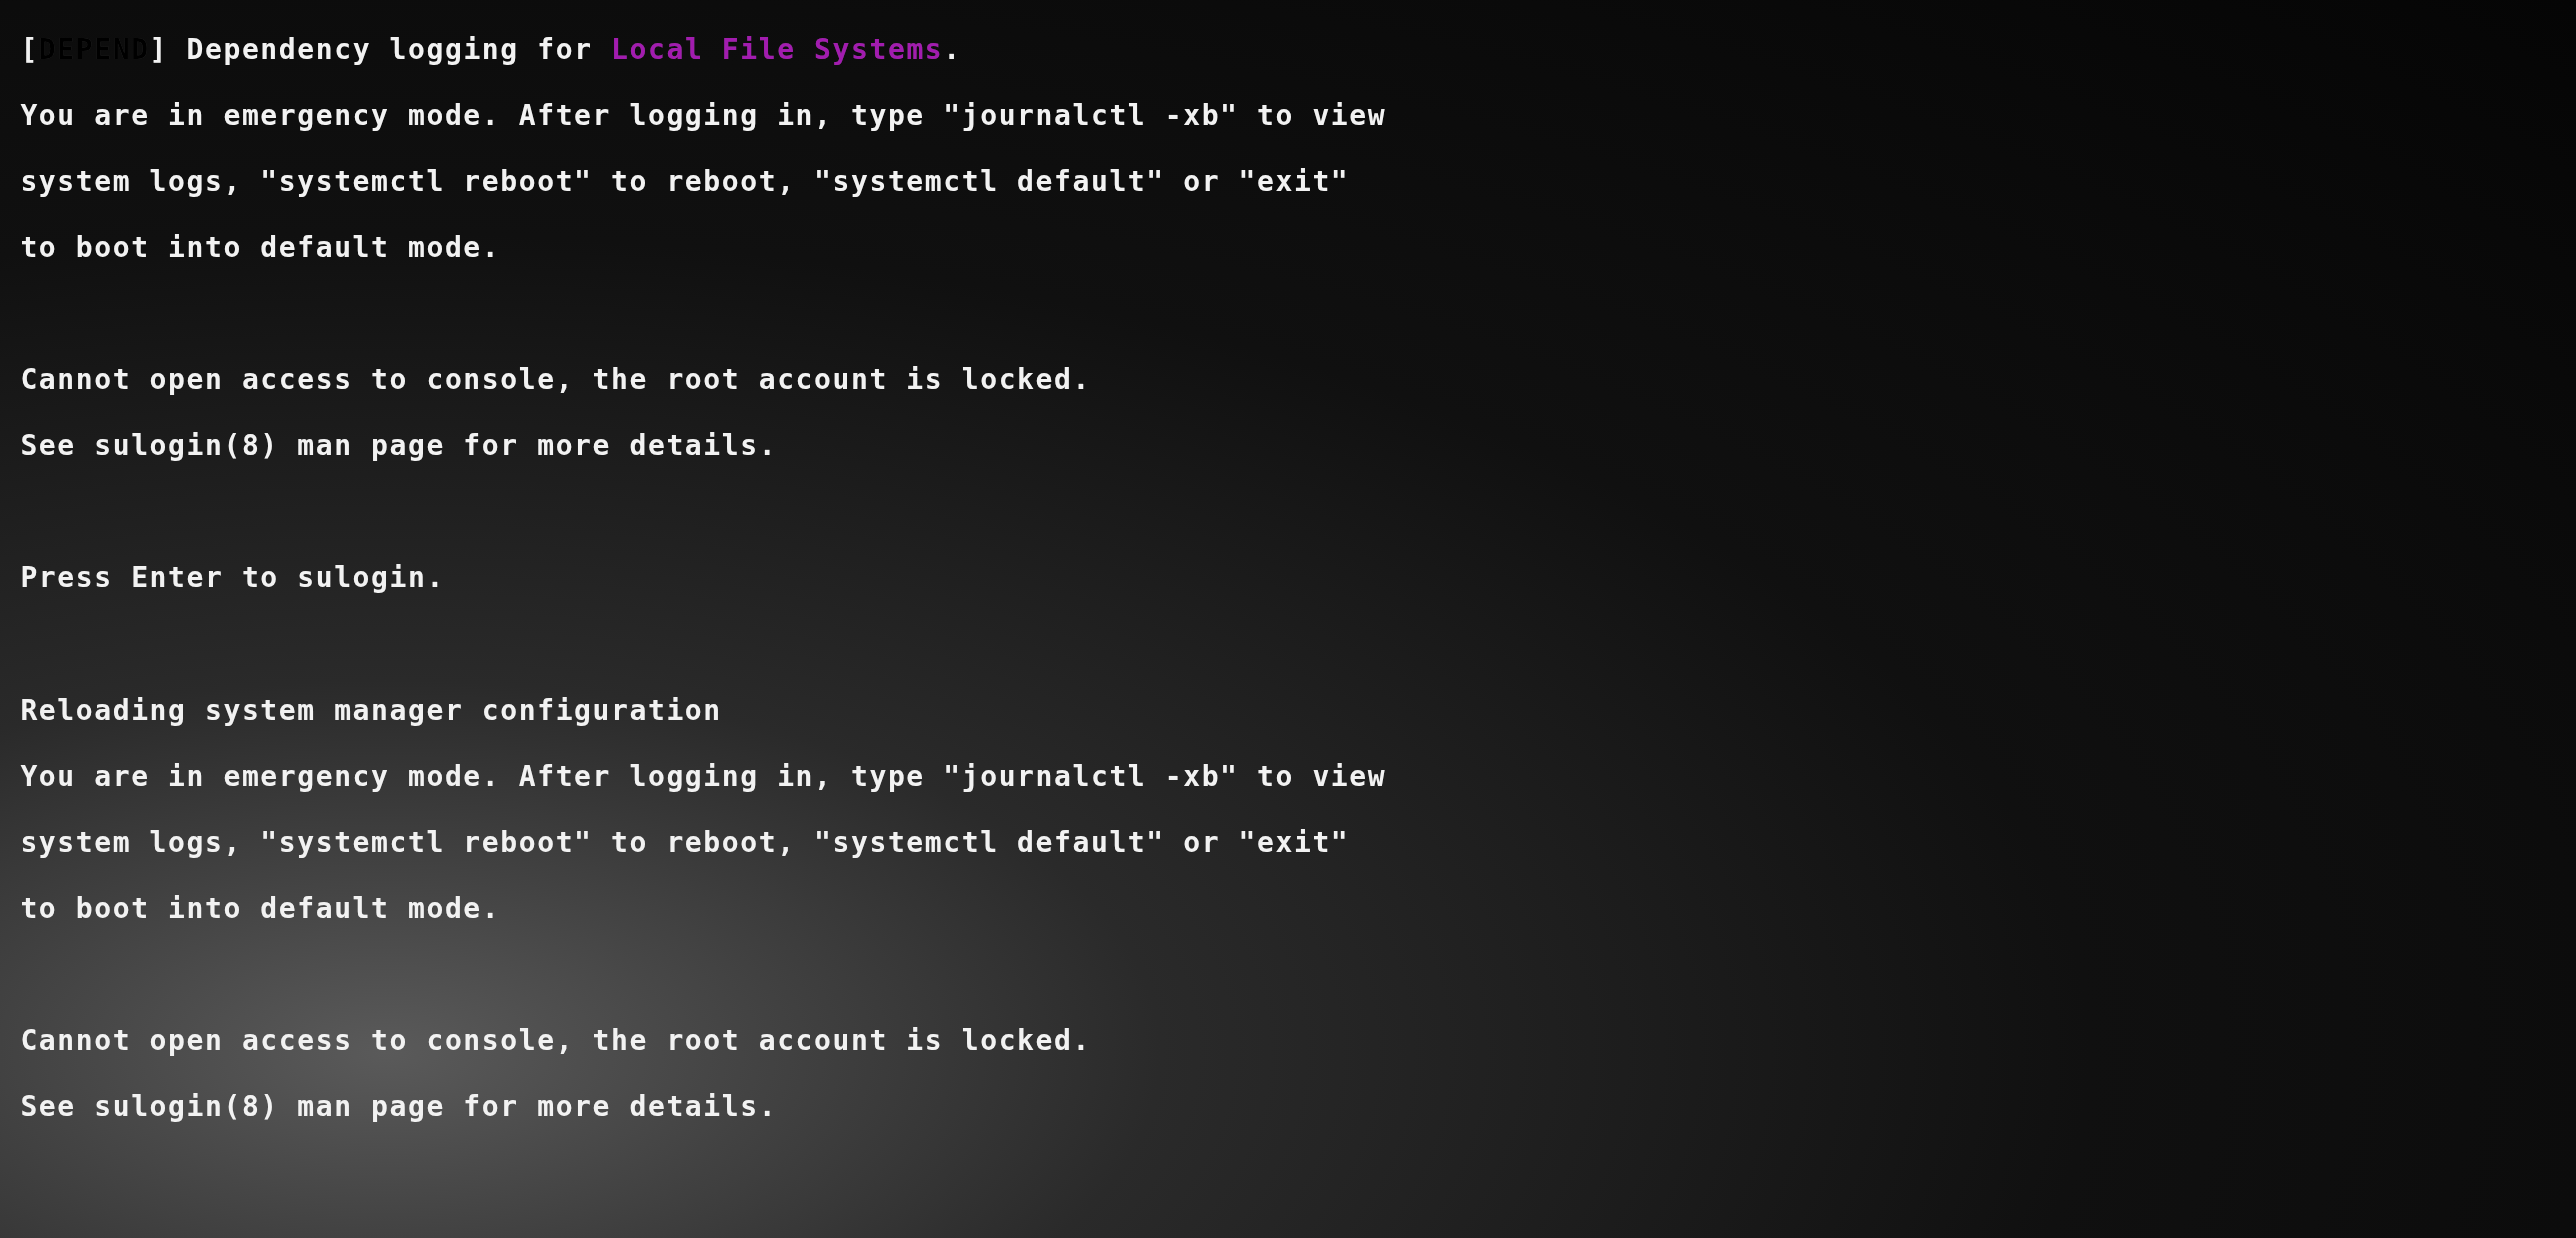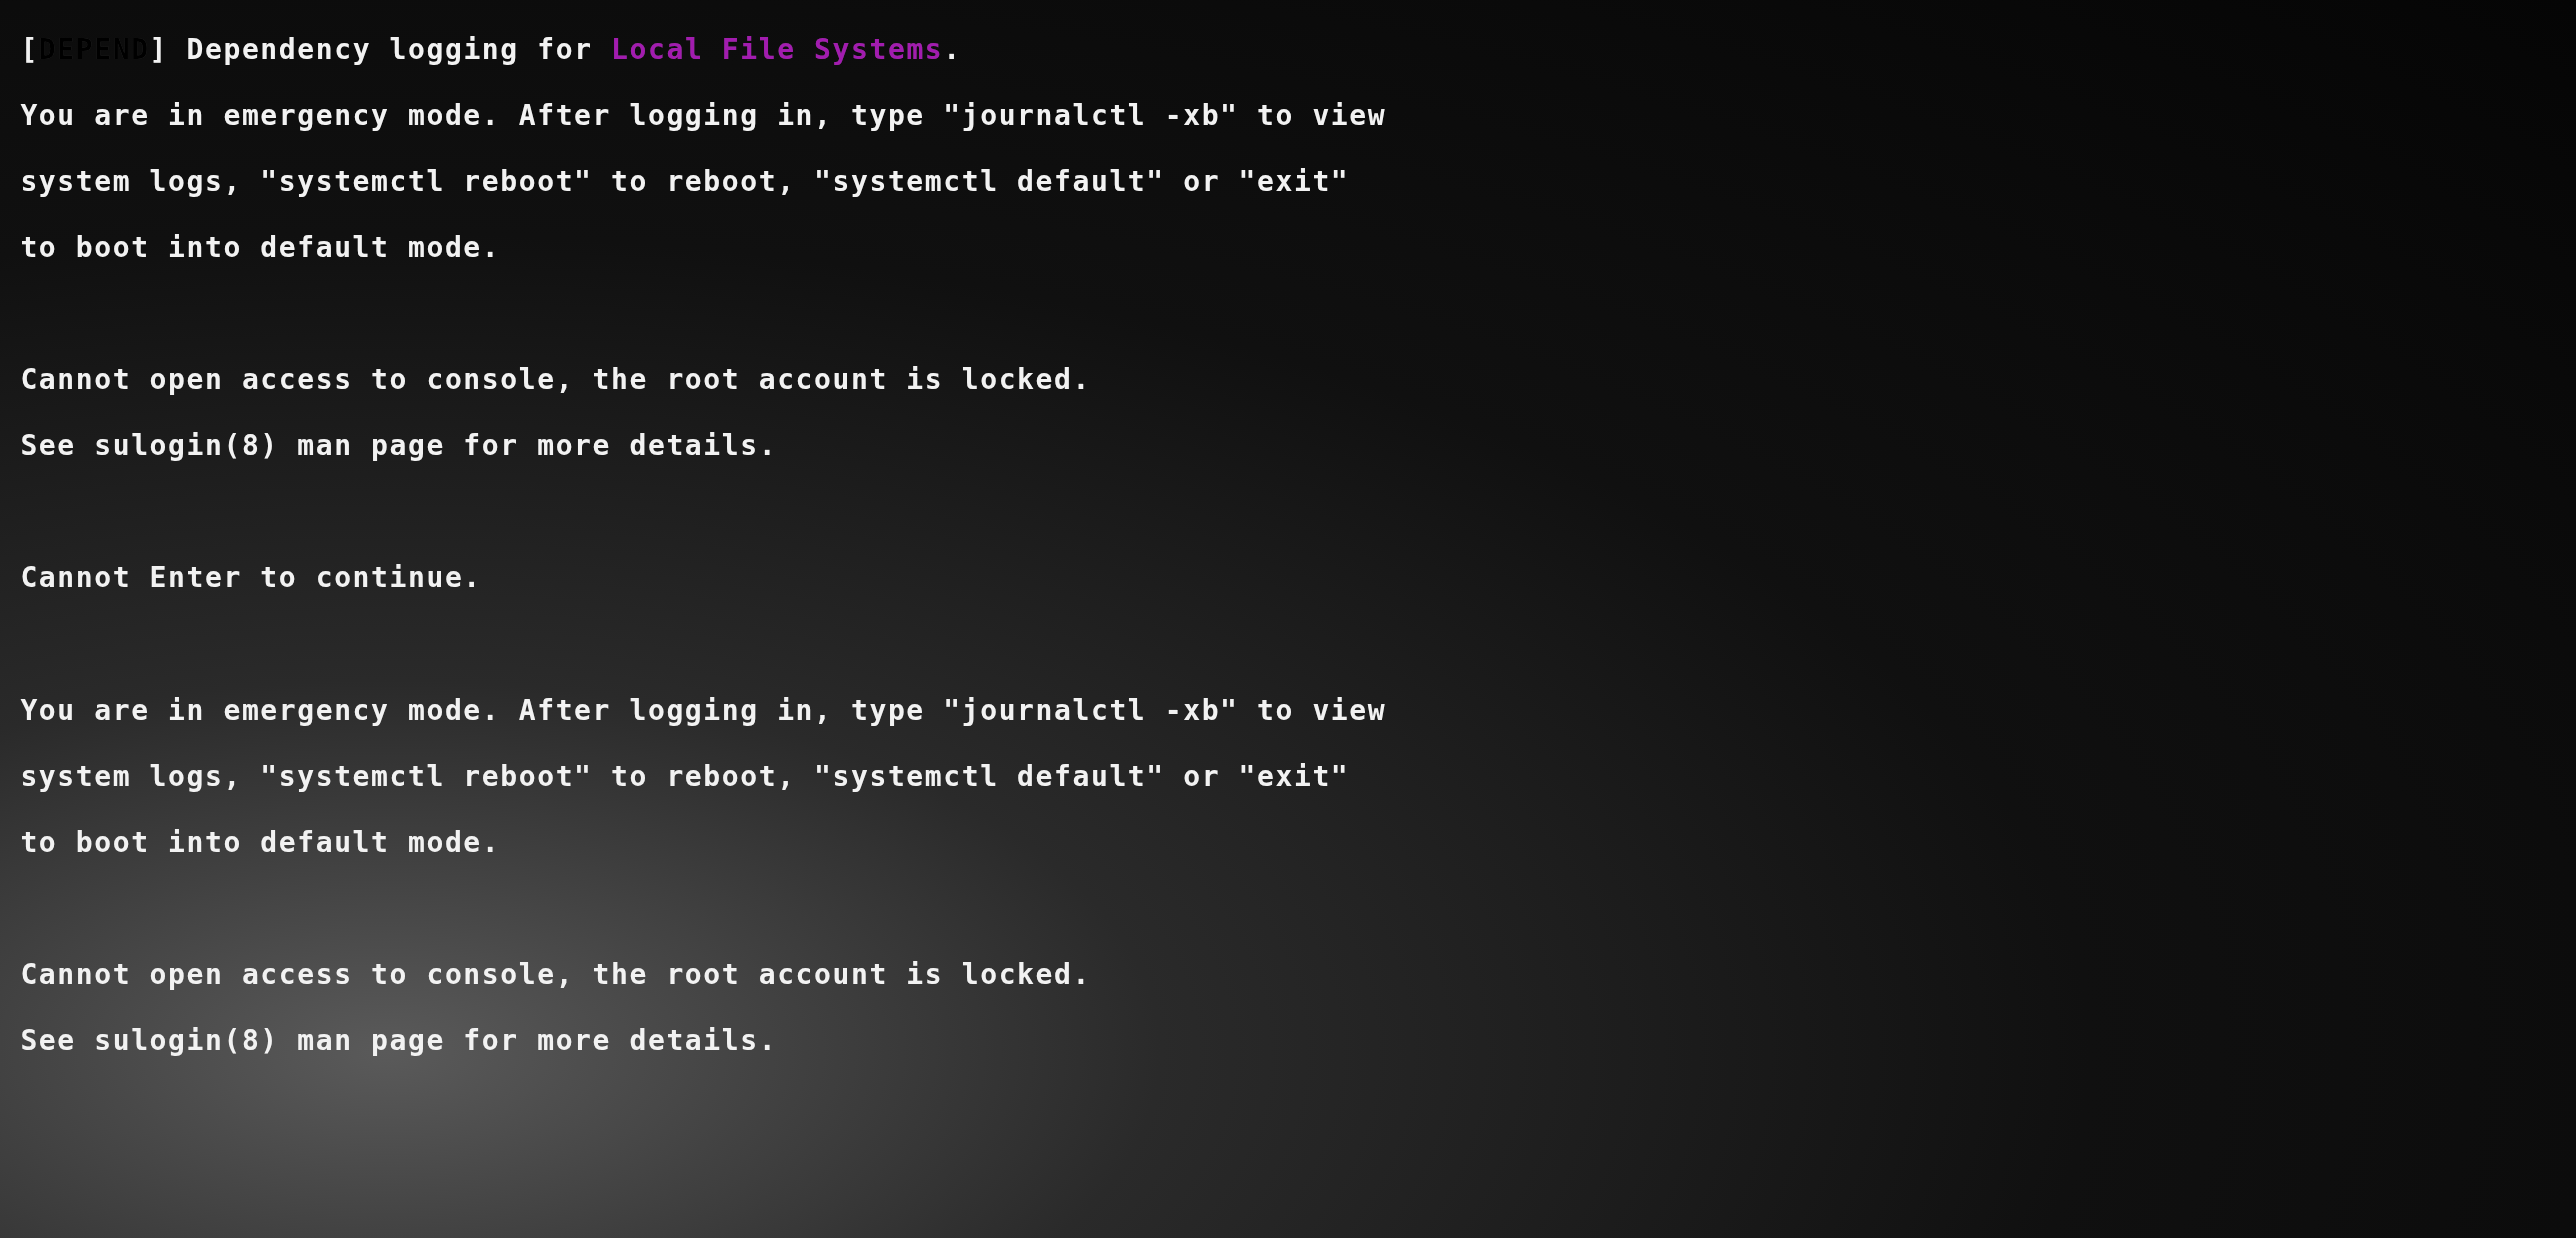--- a/index.html
+++ b/index.html
@@ -35,22 +35,23 @@
 
 <div class="console">
 <span class="line"><span class="bracket">[</span><span class="depend">DEPEND</span><span class="bracket">] </span><span>Dependency logging for </span><span class="bold">Local File Systems</span><span>.</span></span>
 <span class="line">You are in emergency mode. After logging in, type "journalctl -xb" to view</span>
 <span class="line">system logs, "systemctl reboot" to reboot, "systemctl default" or "exit"</span>
 <span class="line">to boot into default mode.</span>
 <div class="blank"></div>
 <span class="line">Cannot open access to console, the root account is locked.</span>
 <span class="line">See sulogin(8) man page for more details.</span>
 <div class="blank"></div>
-<span class="line">Cannot Enter to continue.</span>
+<span class="line">Press Enter to sulogin.</span>
 <div class="blank"></div>
+<span class="line">Reloading system manager configuration</span>
 <span class="line">You are in emergency mode. After logging in, type "journalctl -xb" to view</span>
 <span class="line">system logs, "systemctl reboot" to reboot, "systemctl default" or "exit"</span>
 <span class="line">to boot into default mode.</span>
 <div class="blank"></div>
 <span class="line">Cannot open access to console, the root account is locked.</span>
 <span class="line">See sulogin(8) man page for more details.</span>
 <div class="blank"></div>
 
 </div>
 

